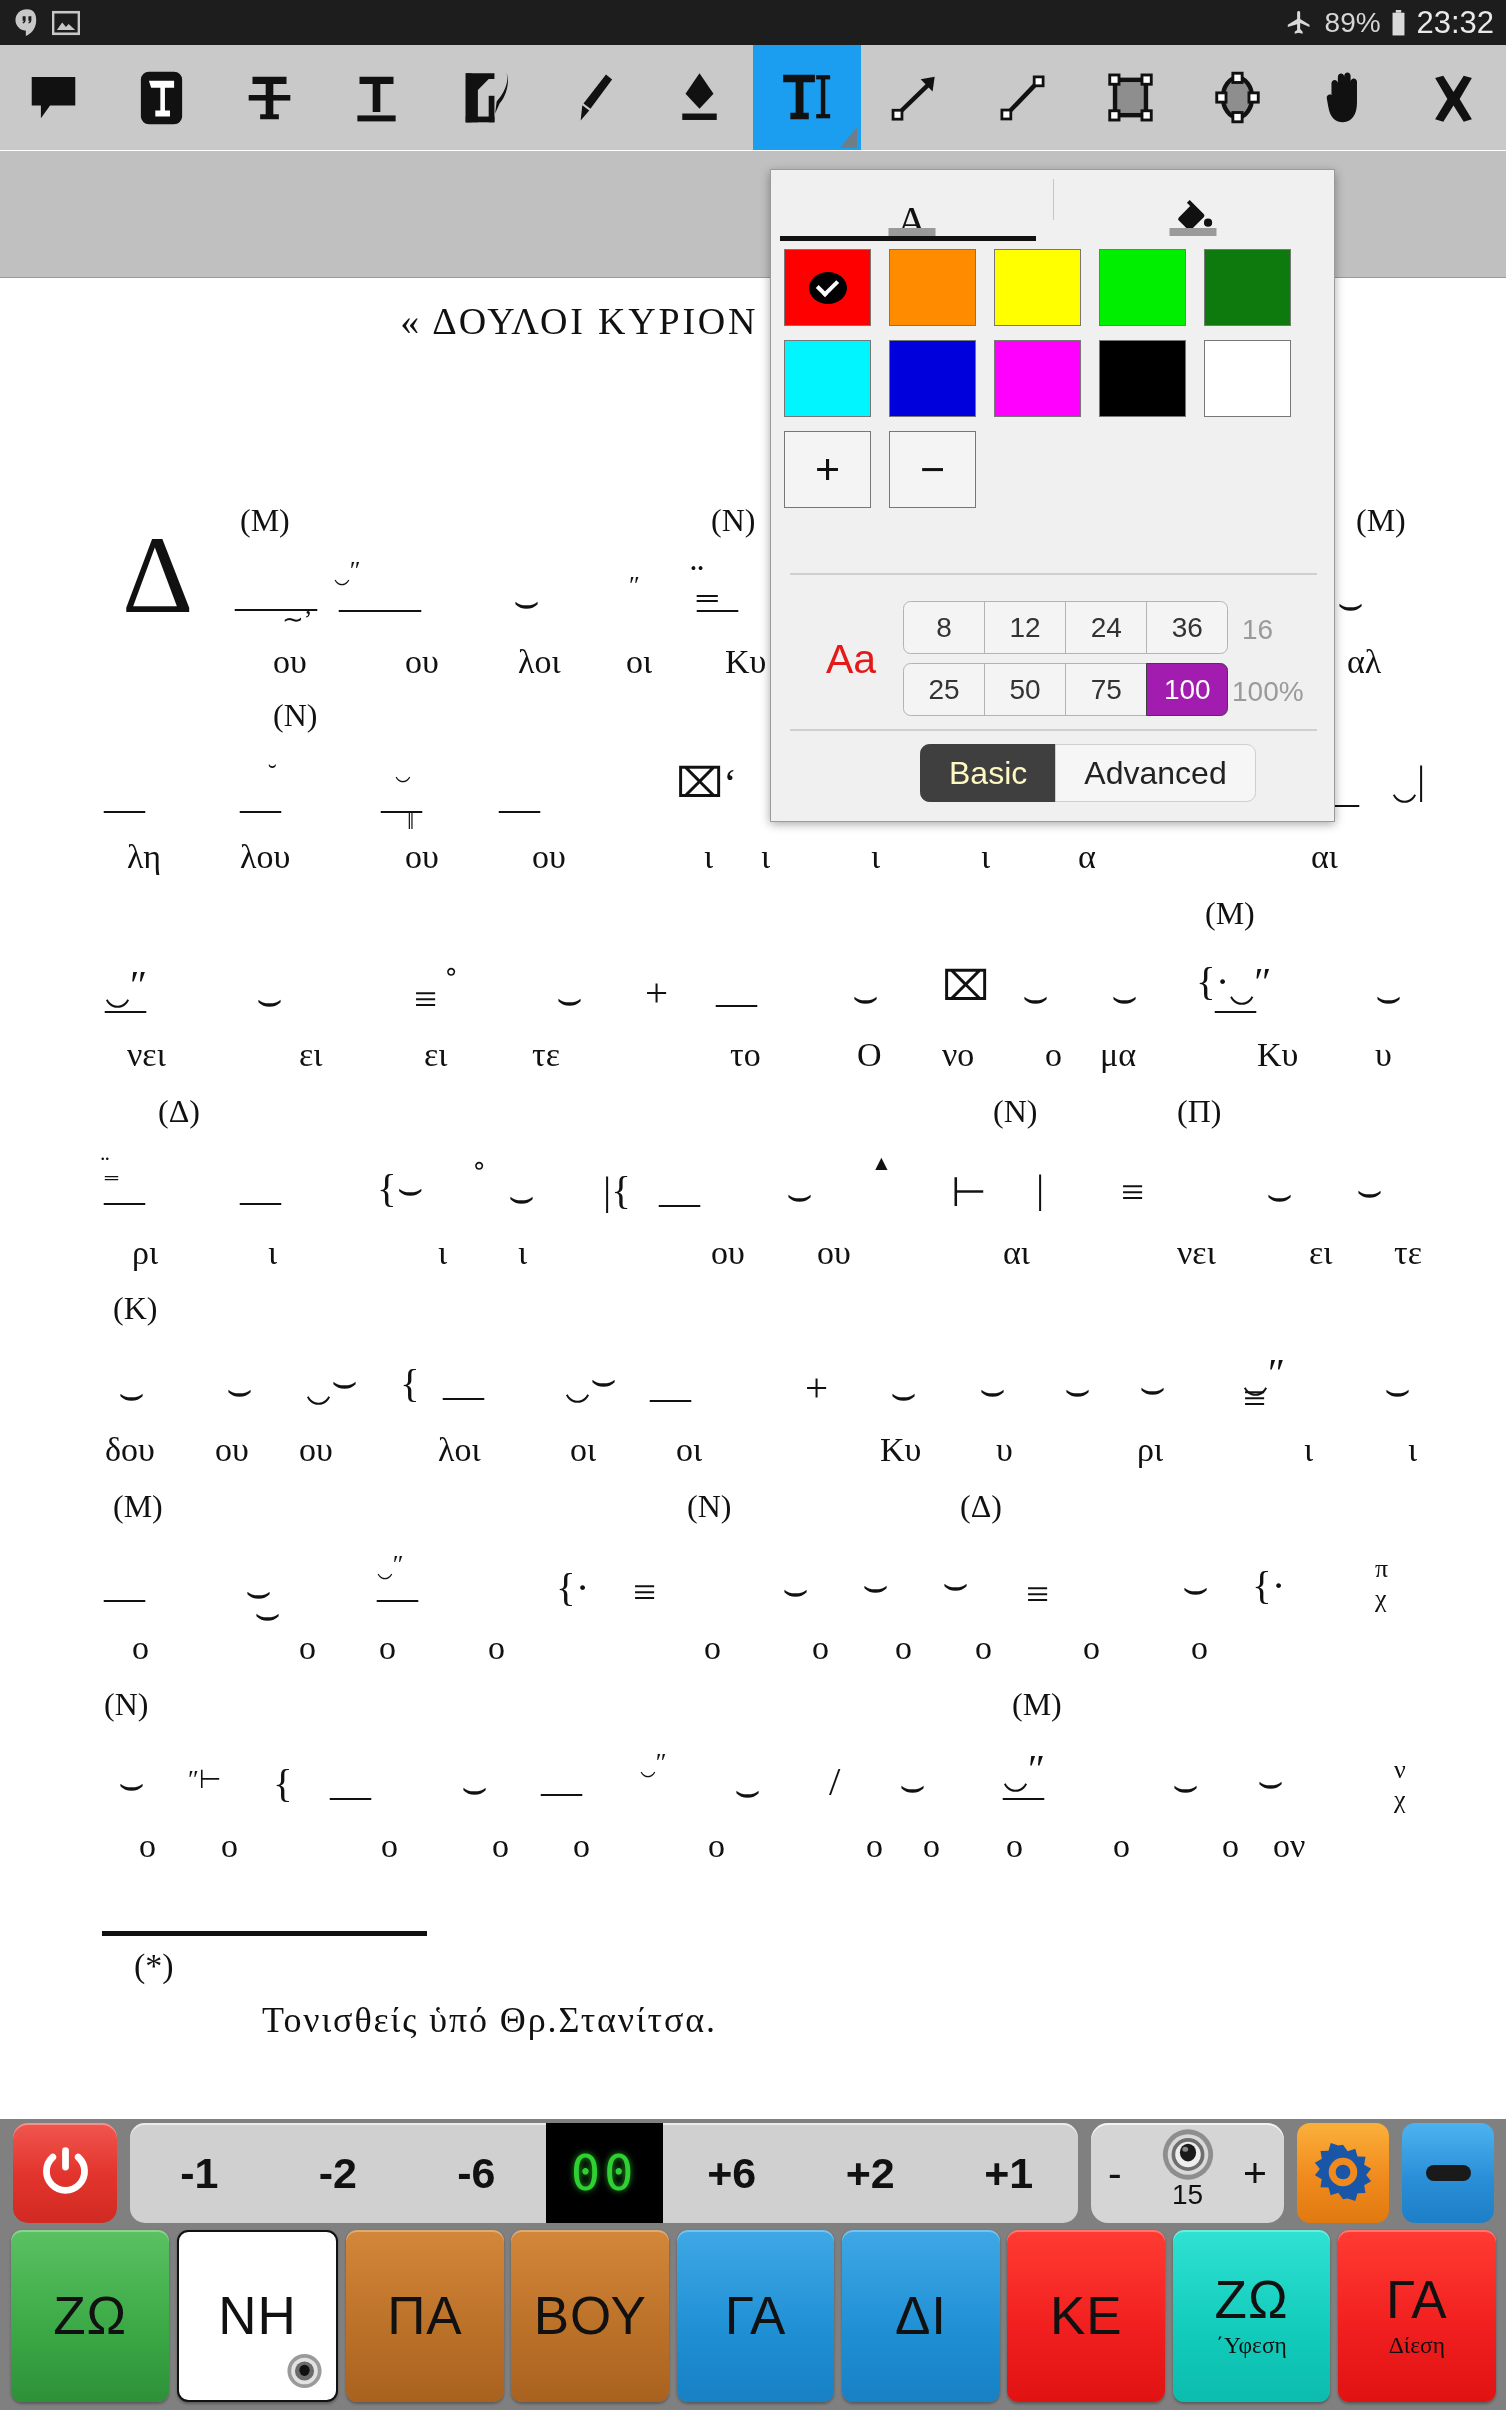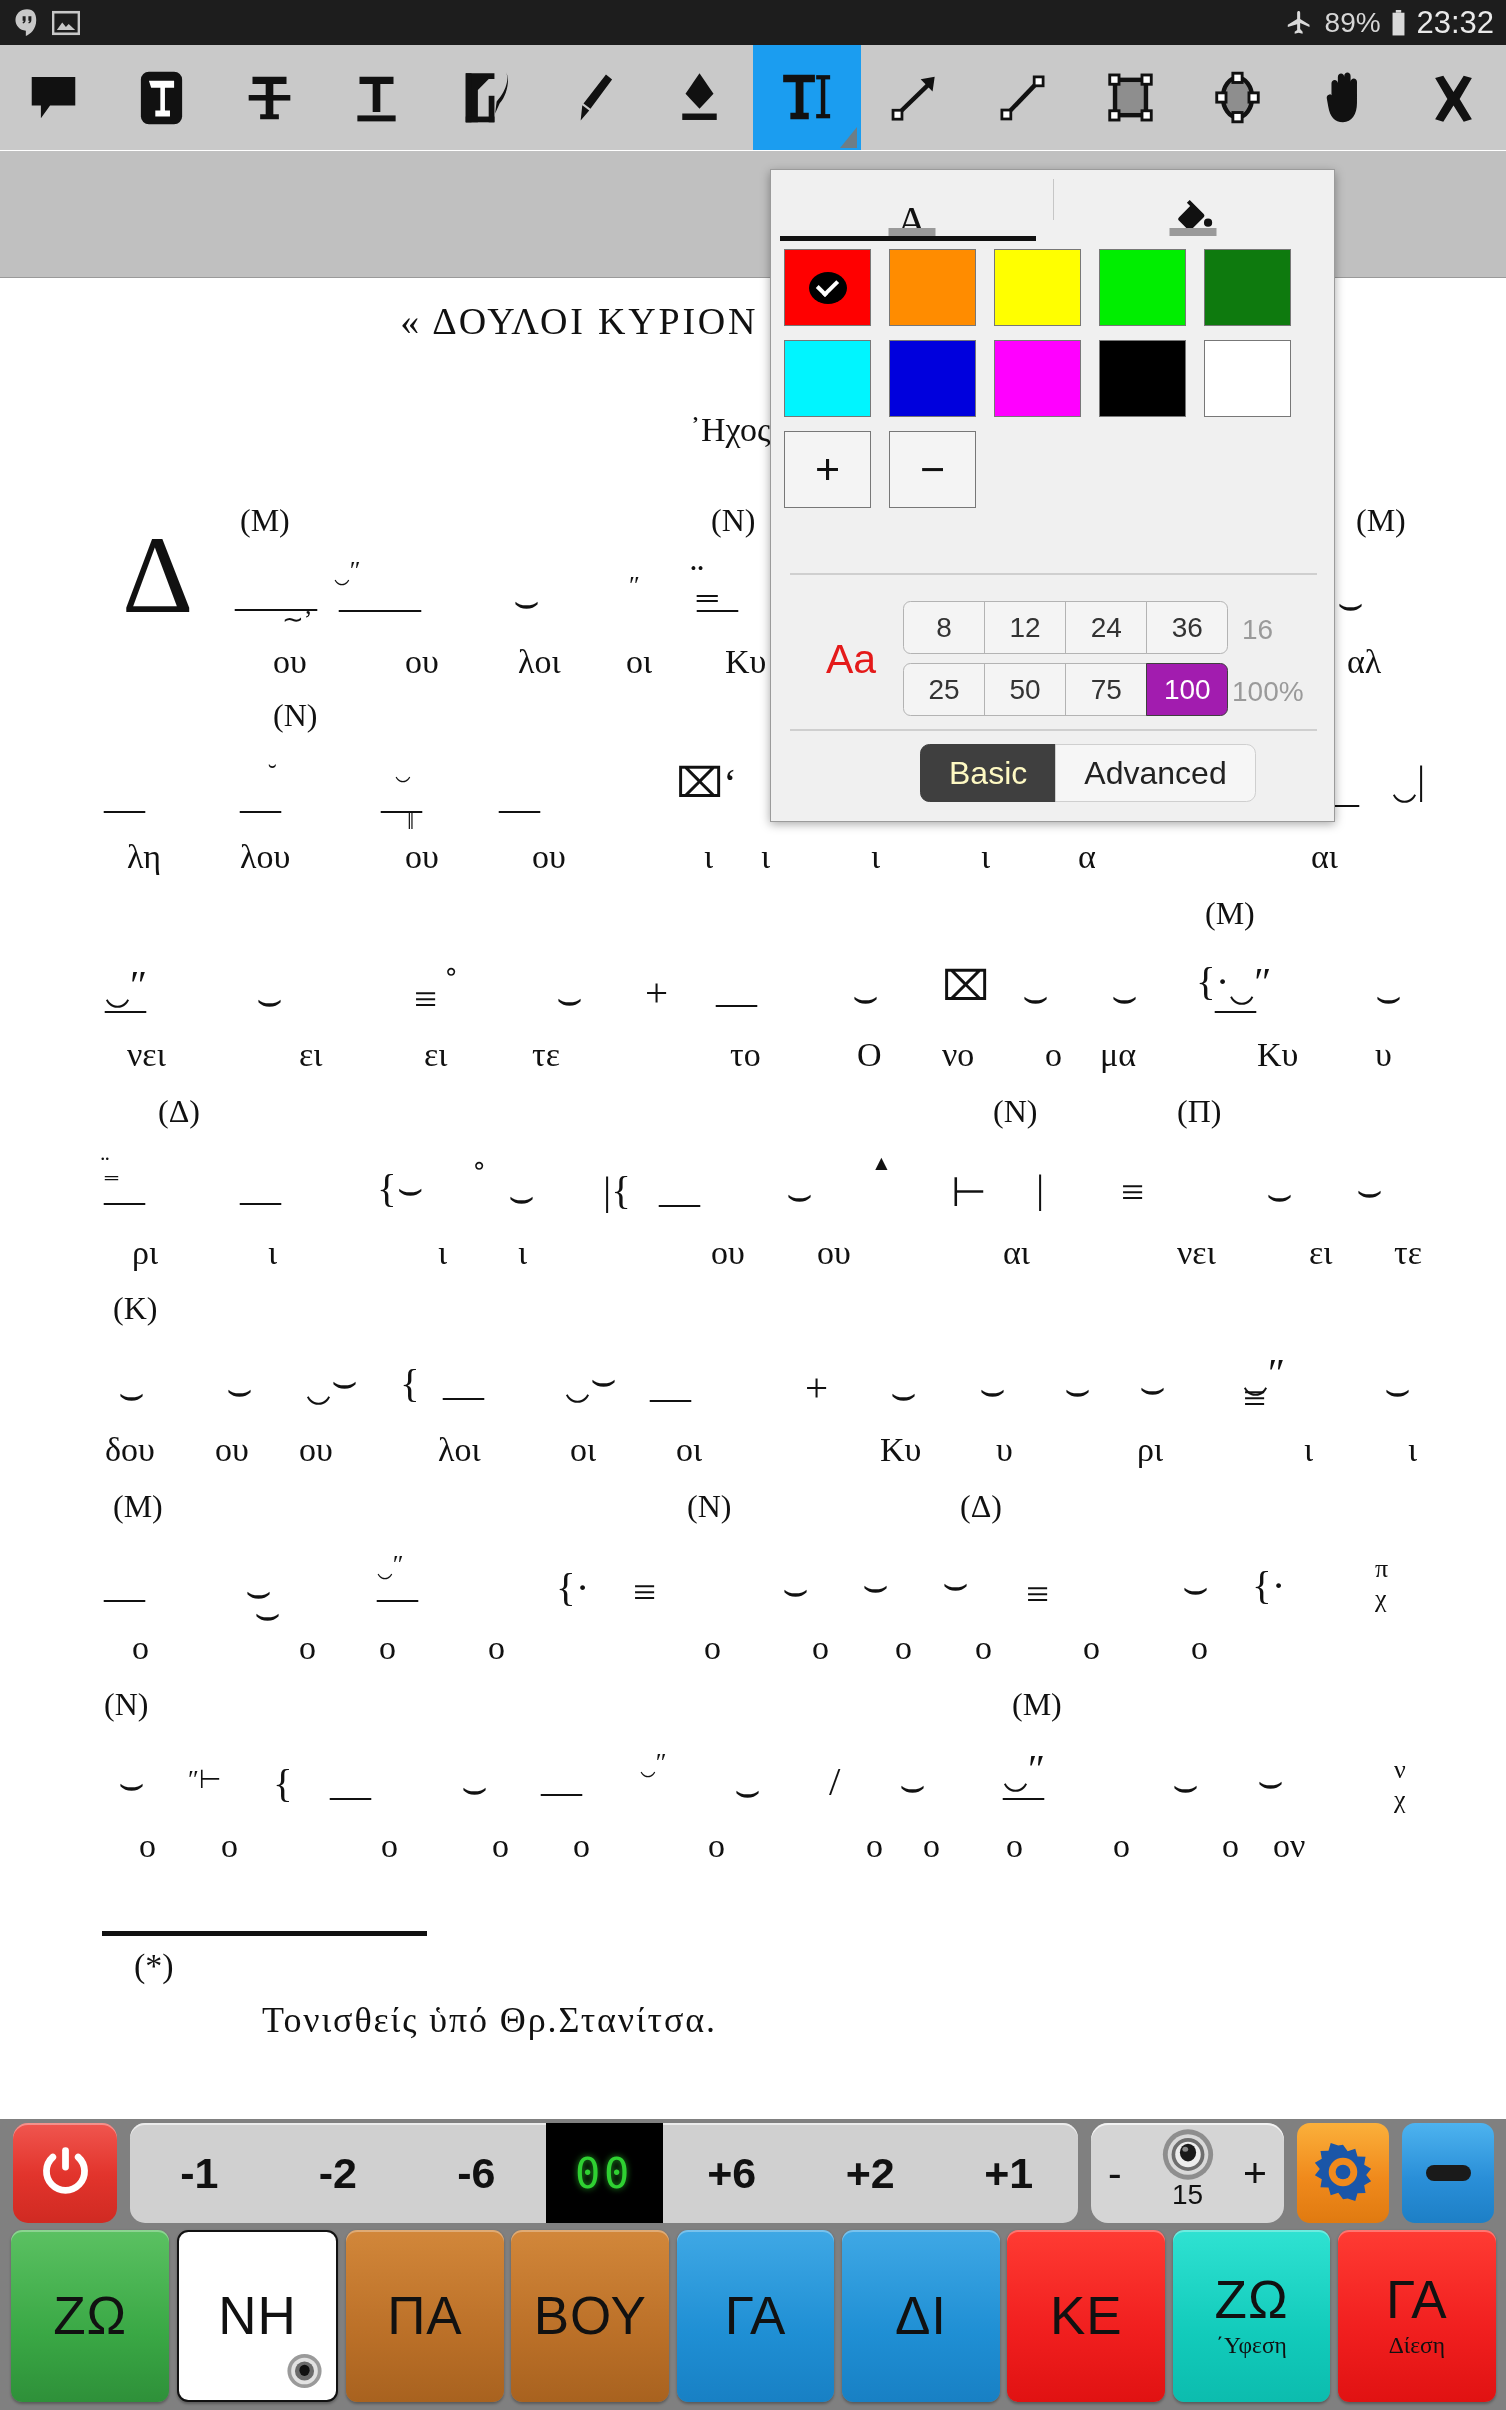--- a/index.html
+++ b/index.html
@@ -212,21 +212,21 @@
     background: #d0d0d0; display: flex; align-items: stretch; overflow: hidden;
     box-shadow: inset 0 1.9px 0 rgba(255,255,255,.6);
   }
   .tbtn {
     flex: 1 1 0; display: flex; align-items: center; justify-content: center;
     font-size: 43px; color: #111; cursor: pointer; font-weight: 700;
     font-family: "Liberation Sans", sans-serif;
   }
   .led {
     width: 117px; background: #000; display: flex; align-items: center; justify-content: center;
-    color: #2fd132; font-size: 42px; letter-spacing: 3.8px; cursor: pointer;
+    color: #2fd132; font-size: 49px; letter-spacing: 3.8px; cursor: pointer;
     font-family: "DejaVu Sans Mono", monospace;
     text-shadow: 0 0 6.6px rgba(47,209,50,.75);
   }
   .volbox {
     width: 193px; height: 100px; border-radius: 17px; background: #d5d5d5;
     position: relative; display: flex; align-items: center; justify-content: space-between;
     padding: 0 17px; cursor: pointer;
     box-shadow: inset 0 1.9px 0 rgba(255,255,255,.7);
   }
   .volbox .vsym { font-size: 41px; color: #111; font-family: "Liberation Sans", sans-serif; }
@@ -412,27 +412,20 @@
       </svg>
     </div>
   </div>
 
   <div class="greystrip"></div>
 
   <div class="doc">
 
     <div class="score-title">«  ΔΟΥΛΟΙ  ΚΥΡΙΟΝ »  Χουρμουζίου (*)</div>
 
-    <div class="score-mode">
-      <span>᾿Ηχος</span>
-      <span class="martyria">
-        <span style="display:block">λ</span>
-        <span style="display:block">π</span>
-      </span>
-    </div>
 
     <div class="drop-cap" style="left:122px; top:241px;">Δ</div>
 
     <div class="sysrow" style="top:224px;">
       <div class="marker-line">
         <span class="marker" style="left:240px">(Μ)</span>
         <span class="marker" style="left:711px">(Ν)</span>
         <span class="marker" style="left:1356px">(Μ)</span>
       </div>
       <div class="neume-line">

